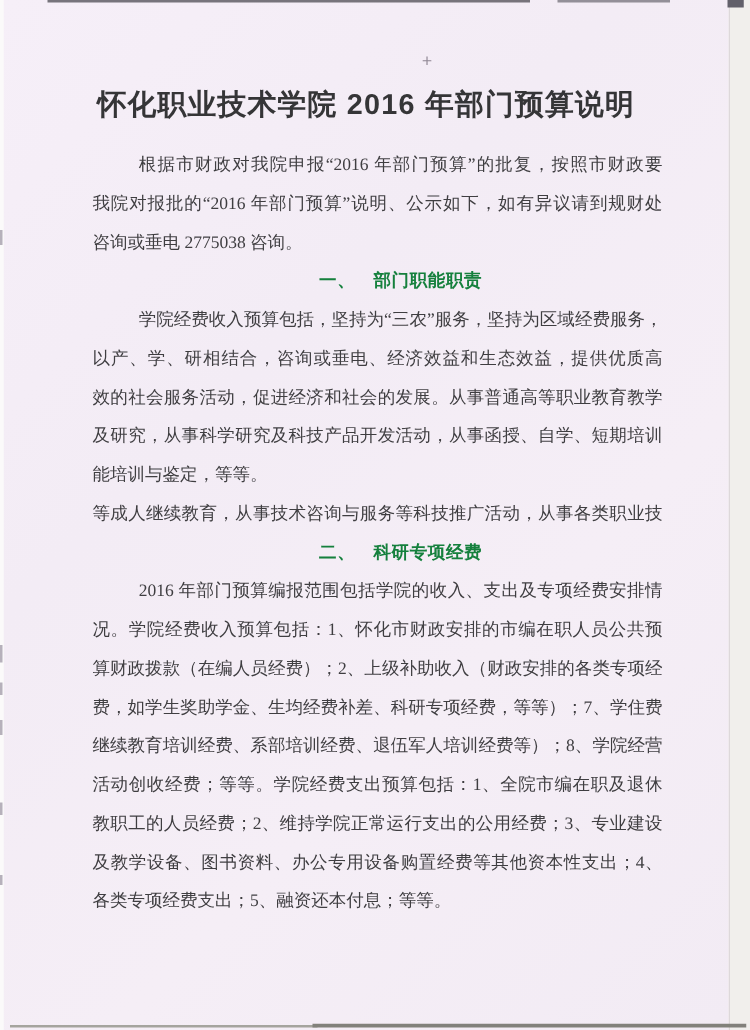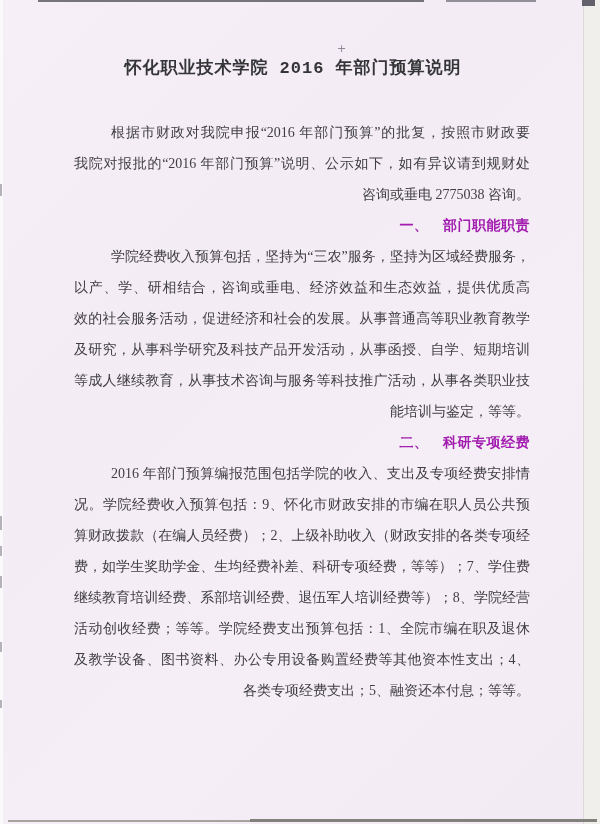--- a/index.html
+++ b/index.html
@@ -11,40 +11,40 @@
   }
   .paper {
     position:absolute; left:3px; top:0; width:580px; height:824px;
     background:linear-gradient(135deg,#f6eff8 0%,#f3ecf5 35%,#f5eef6 65%,#f2ebf4 100%);
   }
   .margin-right {
     position:absolute; left:583px; top:0; width:17px; height:824px;
     background:#f1efec; border-left:1px solid #ddd8da; box-sizing:border-box;
   }
   .doc-title {
-    position:absolute; top:56px; left:3px; width:580px;
+    position:absolute; top:68px; left:3px; width:580px;
     text-align:center;
-    font-family:Liberation Mono, monospace;
-    font-weight:bold; font-size:17px; letter-spacing:1px;
+    font-family:Liberation Sans, sans-serif;
+    font-weight:bold; font-size:23px; letter-spacing:1px;
     color:#353537;
   }
   .content {
     position:absolute; left:74px; top:117px; width:456px;
     color:#3f3e41; font-size:14px;
   }
   .line { height:31px; line-height:31px; overflow:hidden; }
   .line.flush, .line.indent {
     text-align:justify; text-align-last:justify;
   }
   .line.indent { text-indent:37px; }
-  .line.end { text-align:right;font-family:Liberation Serif, serif; }
+  .line.end { text-align:left;font-family:Liberation Serif, serif; }
   .line.heading {
     font-family:Liberation Serif, serif;
     font-weight:bold; padding-left:37px; letter-spacing:0.5px;
-    color:#a21caf; text-align:right;
+    color:#15803d; text-align:center;
   }
   
   .scan-top-a { position:absolute; left:38px; top:0; width:386px; height:2px; background:#57555d; opacity:.8; }
   .scan-top-b { position:absolute; left:446px; top:0; width:90px; height:2px; background:#6a6870; opacity:.7; }
   .scan-corner-tr { position:absolute; left:582px; top:0; width:13px; height:6px; background:#62606a; }
   .scan-bottom-a { position:absolute; left:8px; top:820px; width:246px; height:2px; background:#a5a49e; }
   .scan-bottom-b { position:absolute; left:250px; top:819px; width:347px; height:3px; background:#82817b; }
   .tick { position:absolute; left:0; width:2px; background:#a59fab; opacity:.8; }
   .plus-mark {
     position:absolute; left:337px; top:42px;
@@ -75,25 +75,26 @@
 <div class="content">
   <div>
       <div class="line indent">根据市财政对我院申报“2016 年部门预算”的批复，按照市财政要求，</div>
       <div class="line flush">我院对报批的“2016 年部门预算”说明、公示如下，如有异议请到规财处</div>
       <div class="line end">咨询或垂电 2775038 咨询。</div>
       <div class="line heading">一、　部门职能职责</div>
       <div class="line indent">学院经费收入预算包括，坚持为“三农”服务，坚持为区域经费服务，</div>
       <div class="line flush">以产、学、研相结合，咨询或垂电、经济效益和生态效益，提供优质高</div>
       <div class="line flush">效的社会服务活动，促进经济和社会的发展。从事普通高等职业教育教学</div>
       <div class="line flush">及研究，从事科学研究及科技产品开发活动，从事函授、自学、短期培训</div>
+      <div class="line end">能培训与鉴定，等等。</div>
       <div class="line flush">等成人继续教育，从事技术咨询与服务等科技推广活动，从事各类职业技</div>
-      <div class="line end">能培训与鉴定，等等。</div>
       <div class="line heading">二、　科研专项经费</div>
       <div class="line indent">2016 年部门预算编报范围包括学院的收入、支出及专项经费安排情</div>
-      <div class="line flush">况。学院经费收入预算包括：9、怀化市财政安排的市编在职人员公共预</div>
+      <div class="line flush">况。学院经费收入预算包括：1、怀化市财政安排的市编在职人员公共预</div>
       <div class="line flush">算财政拨款（在编人员经费）；2、上级补助收入（财政安排的各类专项经</div>
       <div class="line flush">费，如学生奖助学金、生均经费补差、科研专项经费，等等）；7、学住费</div>
       <div class="line flush">继续教育培训经费、系部培训经费、退伍军人培训经费等）；8、学院经营</div>
       <div class="line flush">活动创收经费；等等。学院经费支出预算包括：1、全院市编在职及退休</div>
+      <div class="line flush">教职工的人员经费；2、维持学院正常运行支出的公用经费；3、专业建设</div>
       <div class="line flush">及教学设备、图书资料、办公专用设备购置经费等其他资本性支出；4、</div>
       <div class="line end">各类专项经费支出；5、融资还本付息；等等。</div>
     </div>
 </div>
 
 </body></html>

